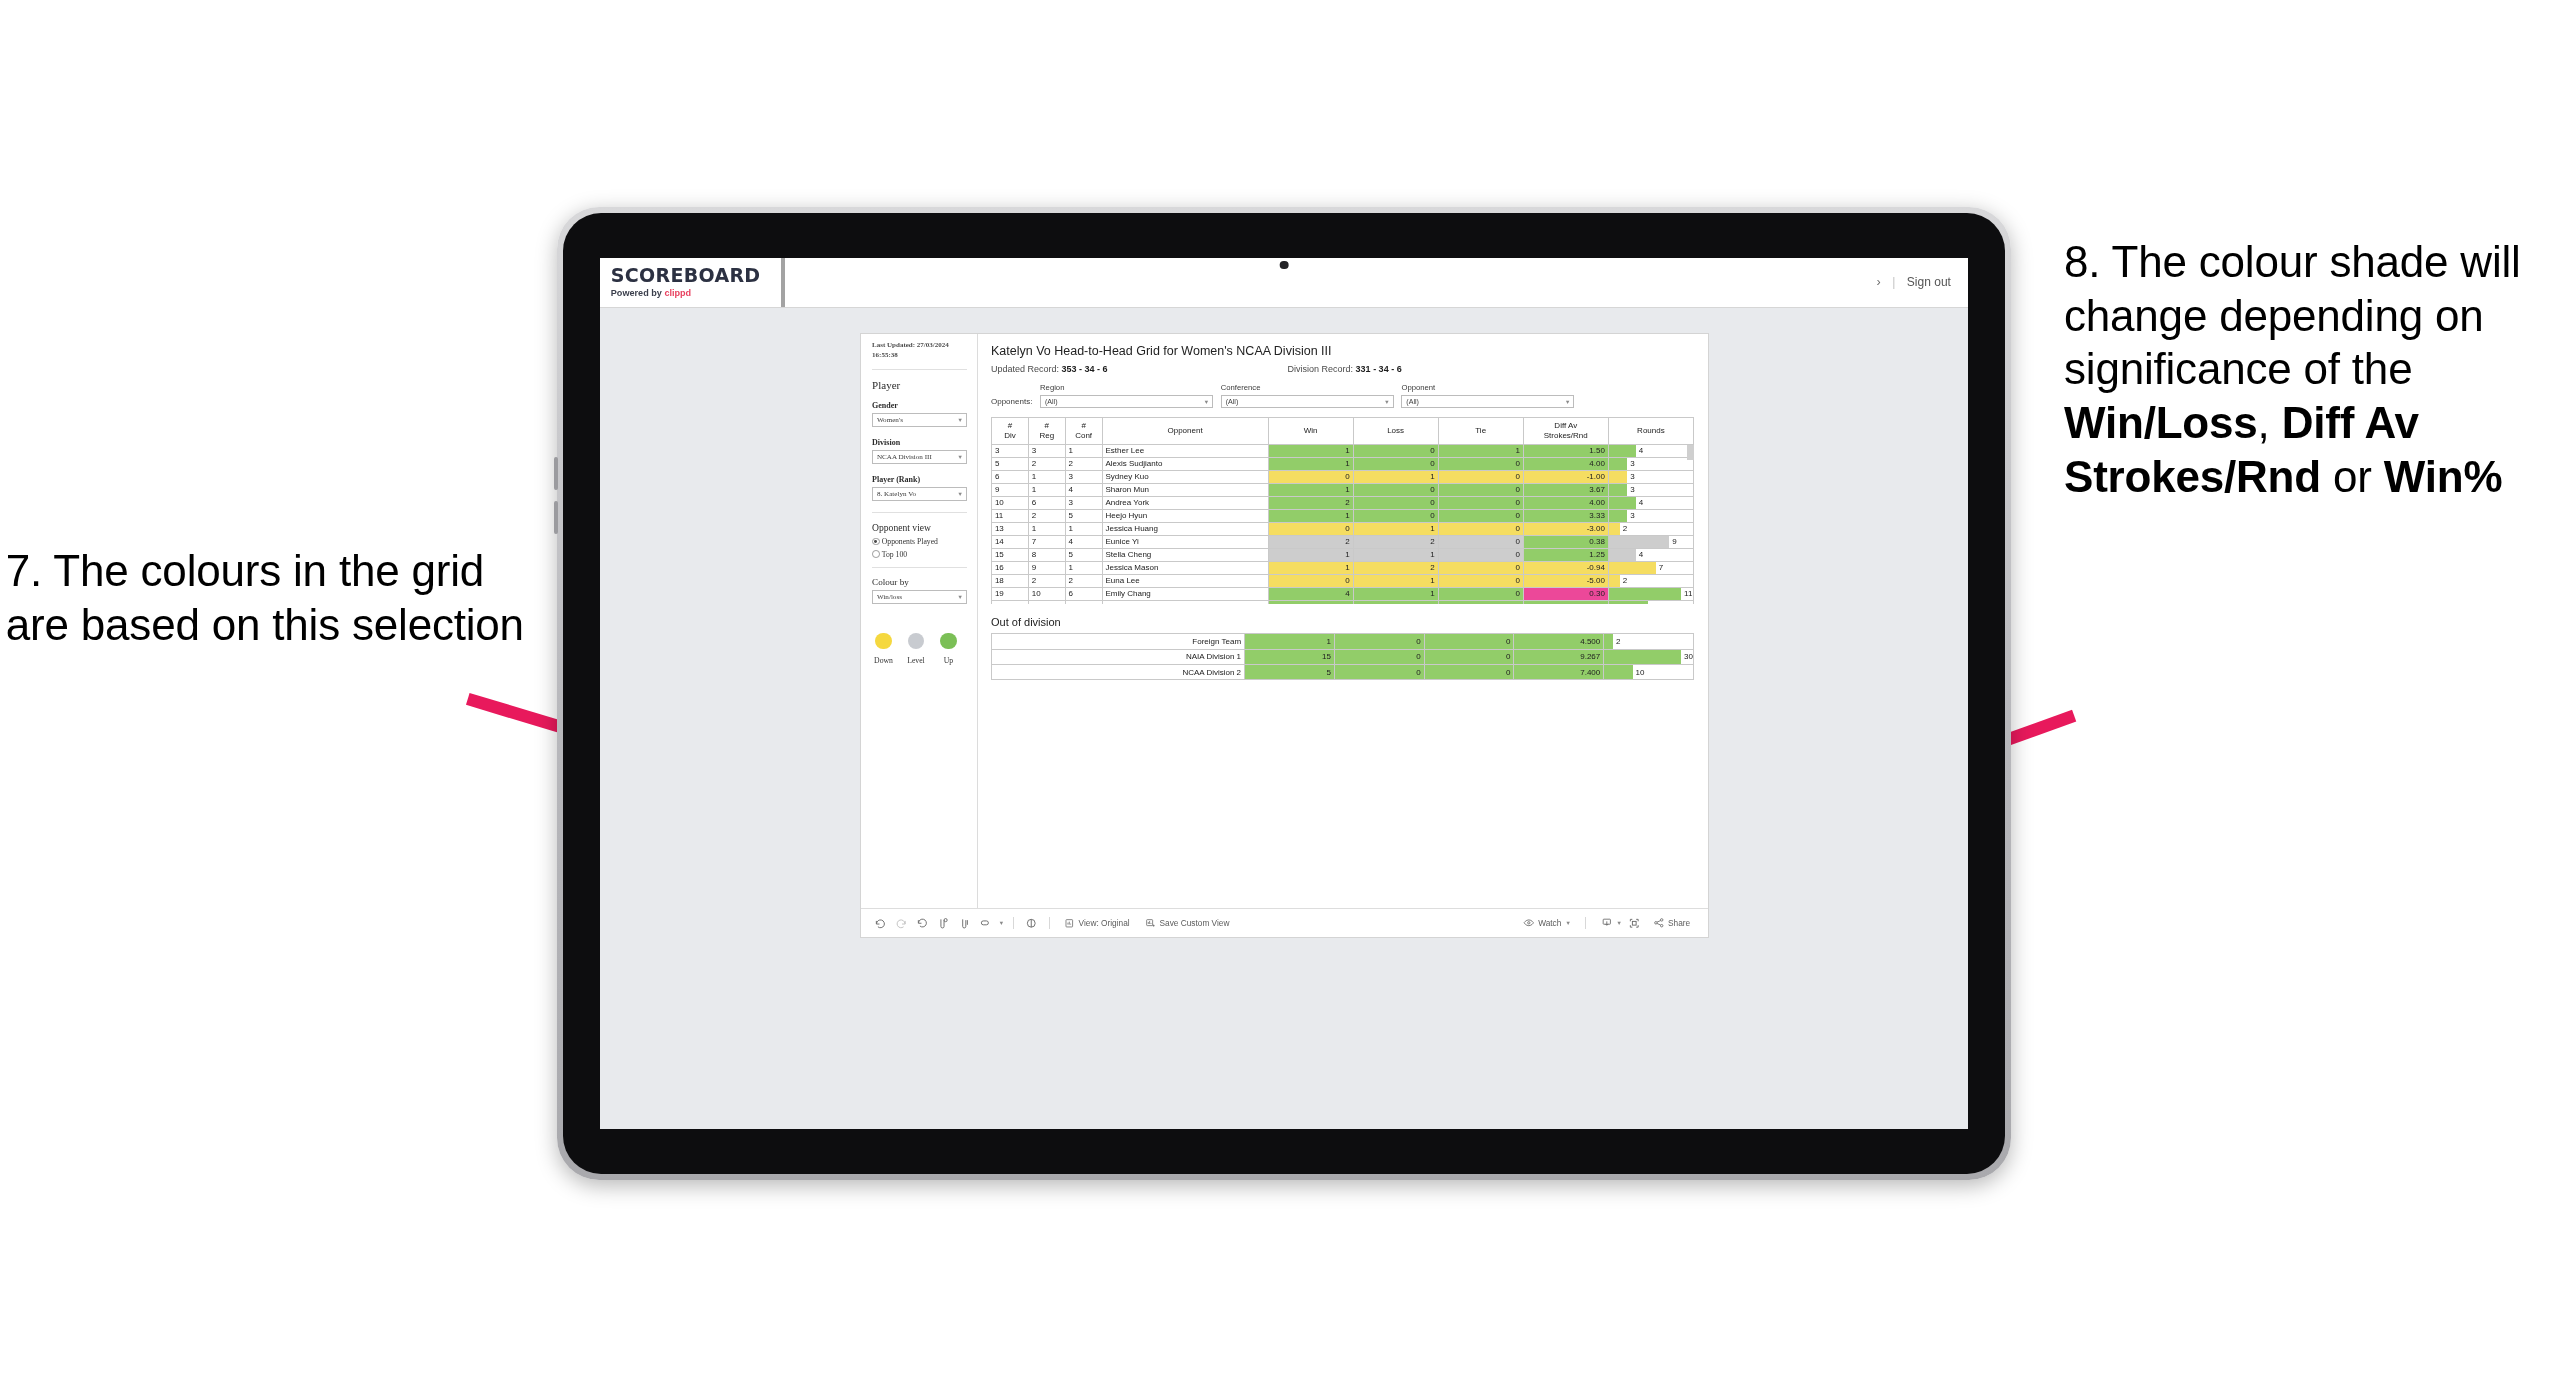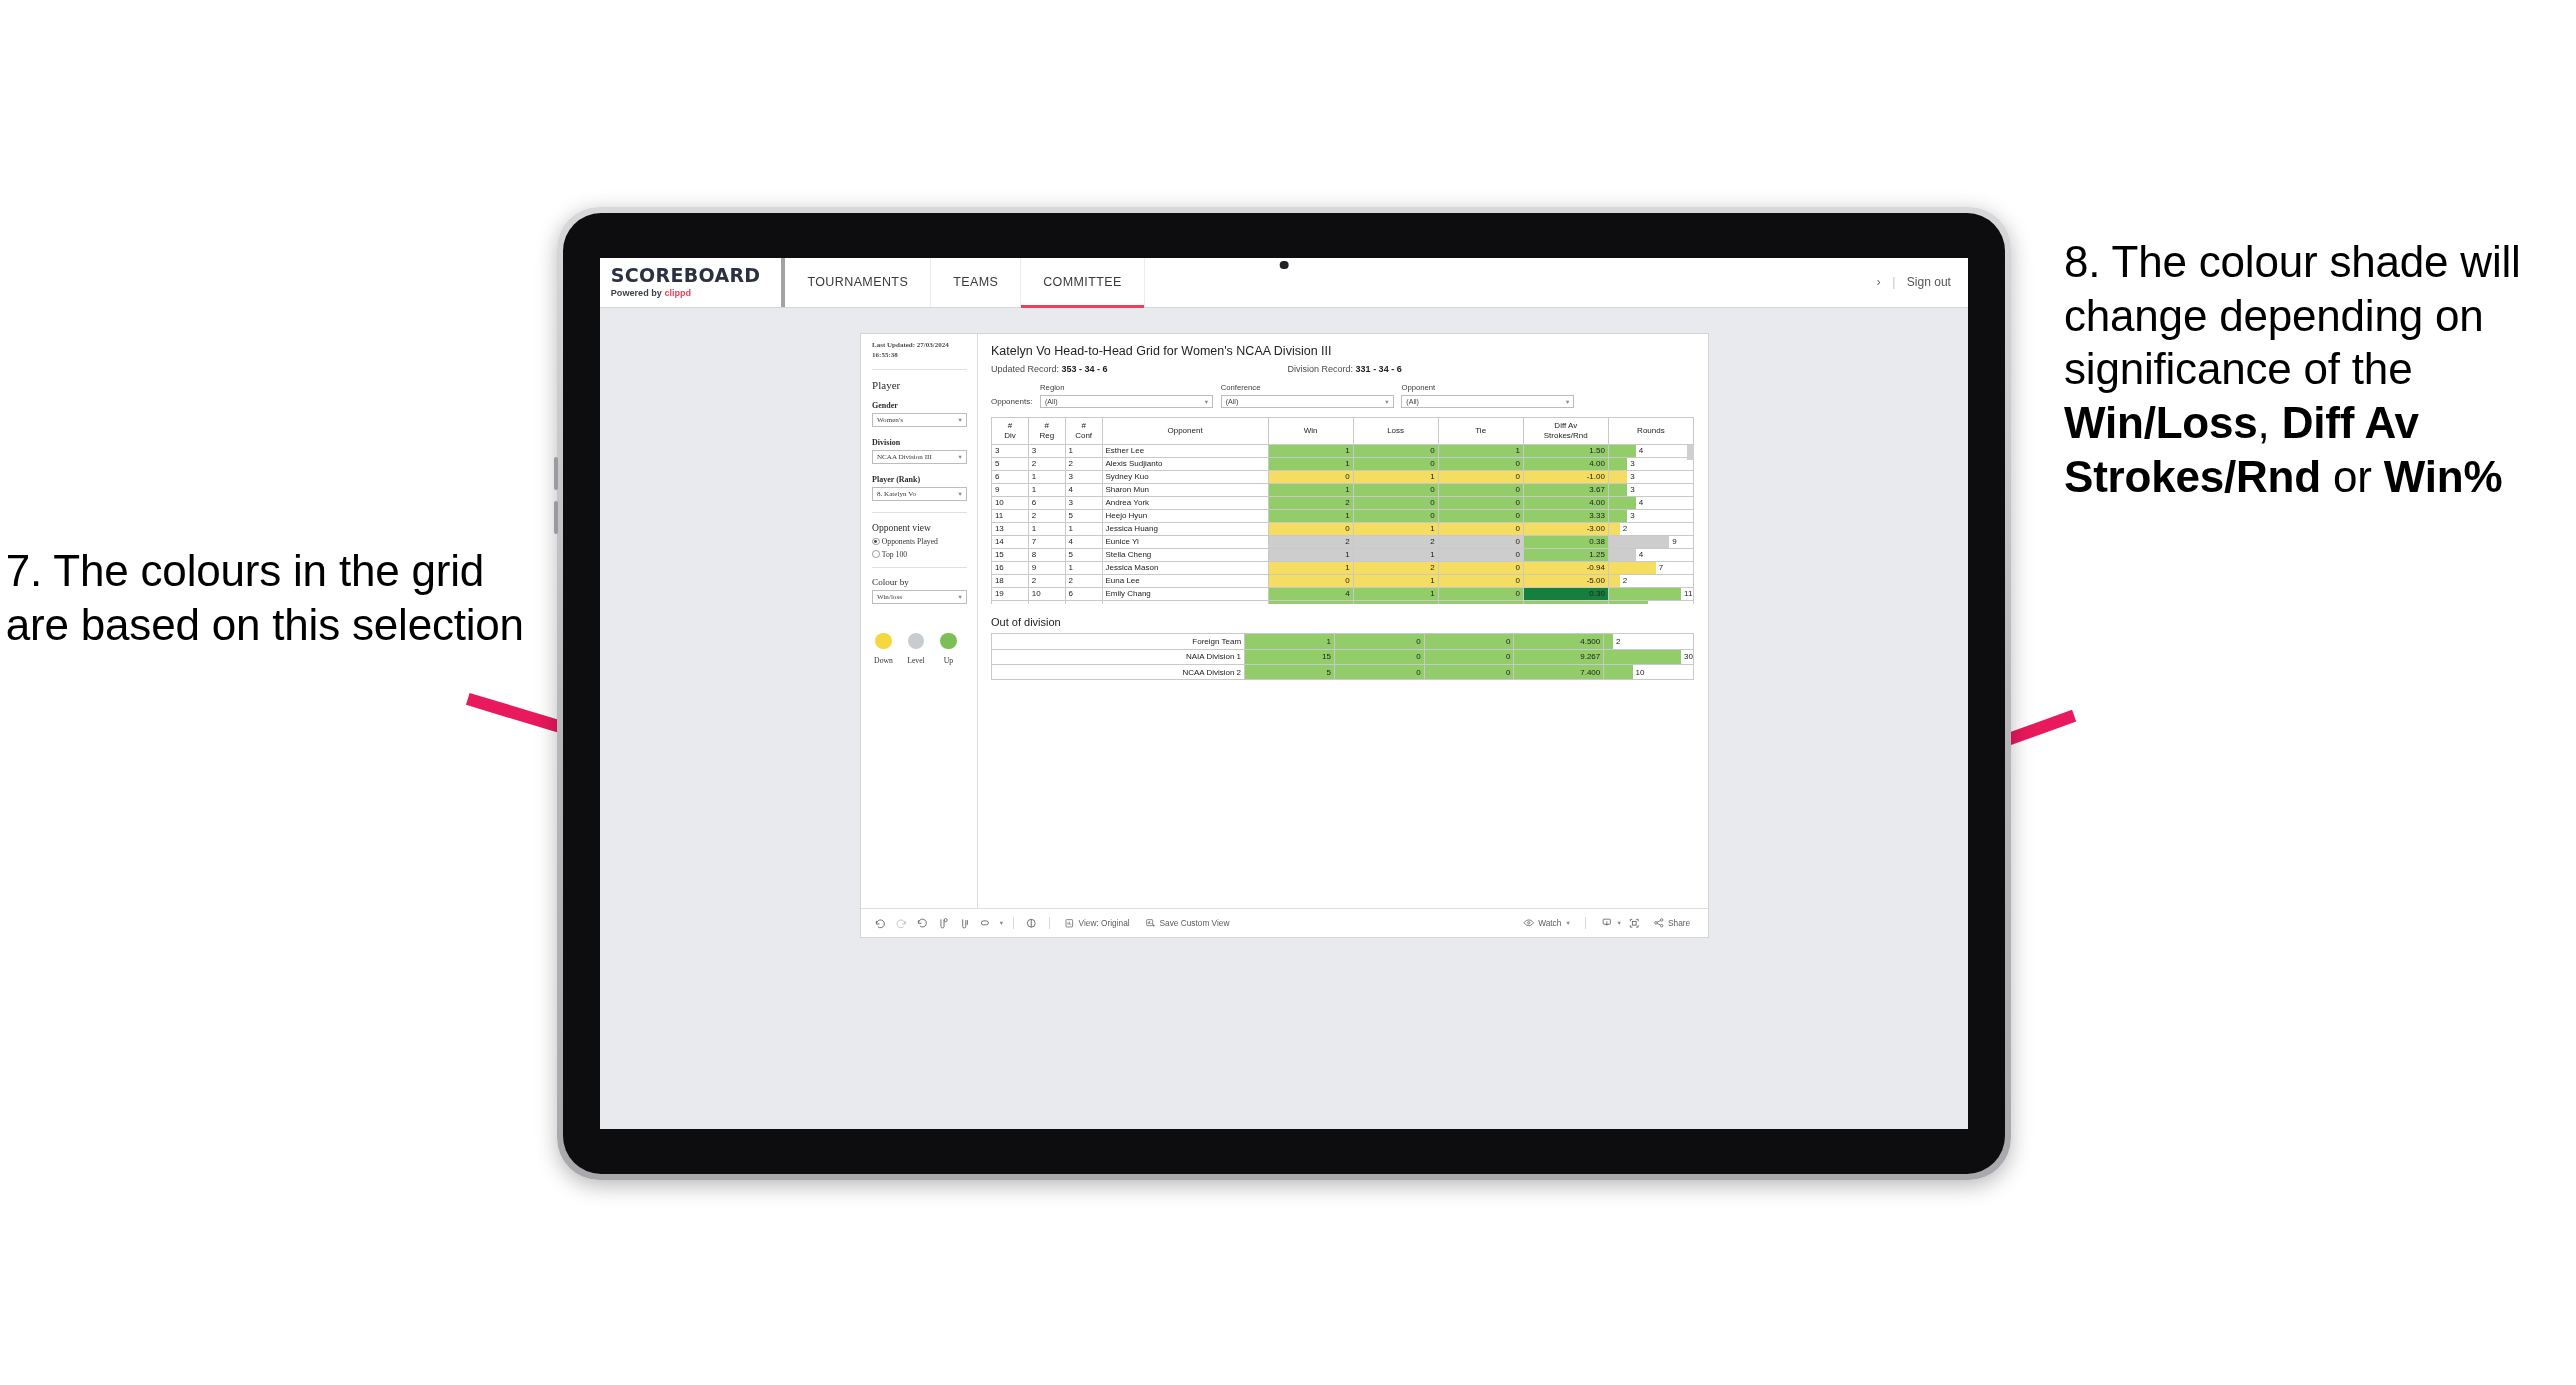--- a/index.html
+++ b/index.html
@@ -237,31 +237,20 @@
   <div class="device-inner">
     <div class="screen">
       <div class="cam"></div>
 
       <div class="app-top">
         <div class="brand">
           <div class="brand-title">SCOREBOARD</div>
           <div class="brand-sub">
             <span>Powered by </span><span class="clippd">clippd</span>
           </div>
-        </div>
-        <div class="topnav">
-          <div class="topnav-item">
-              <span>TOURNAMENTS</span>
-            </div>
-          <div class="topnav-item">
-              <span>TEAMS</span>
-            </div>
-          <div class="topnav-item active">
-              <span>COMMITTEE</span>
-            </div>
         </div>
         <div class="top-right">
           <span class="chev-right">›</span>
           <span class="divider">|</span>
           <span>Sign out</span>
         </div>
       </div>
 
 
       <div class="dash-wrap">
@@ -566,21 +555,21 @@
                         </td>
                       </tr>
                       <tr>
                         <td class="c-div">19</td>
                         <td class="c-reg">10</td>
                         <td class="c-conf">6</td>
                         <td class="c-opp">Emily Chang</td>
                         <td class="c-num" style="background:#92cd69">4</td>
                         <td class="c-num" style="background:#92cd69">1</td>
                         <td class="c-num" style="background:#92cd69">0</td>
-                        <td class="c-diff" style="background:#15803d">0.30</td>
+                        <td class="c-diff" style="background:#ec4899">0.30</td>
                         <td class="c-rounds">
                           <div class="rbar">
                             <div class="fill" style="width:86%;background:#92cd69"></div>
                             <span class="val">11</span>
                           </div>
                         </td>
                       </tr>
                       <tr>
                         <td class="c-div">20</td>
                         <td class="c-reg">11</td>

